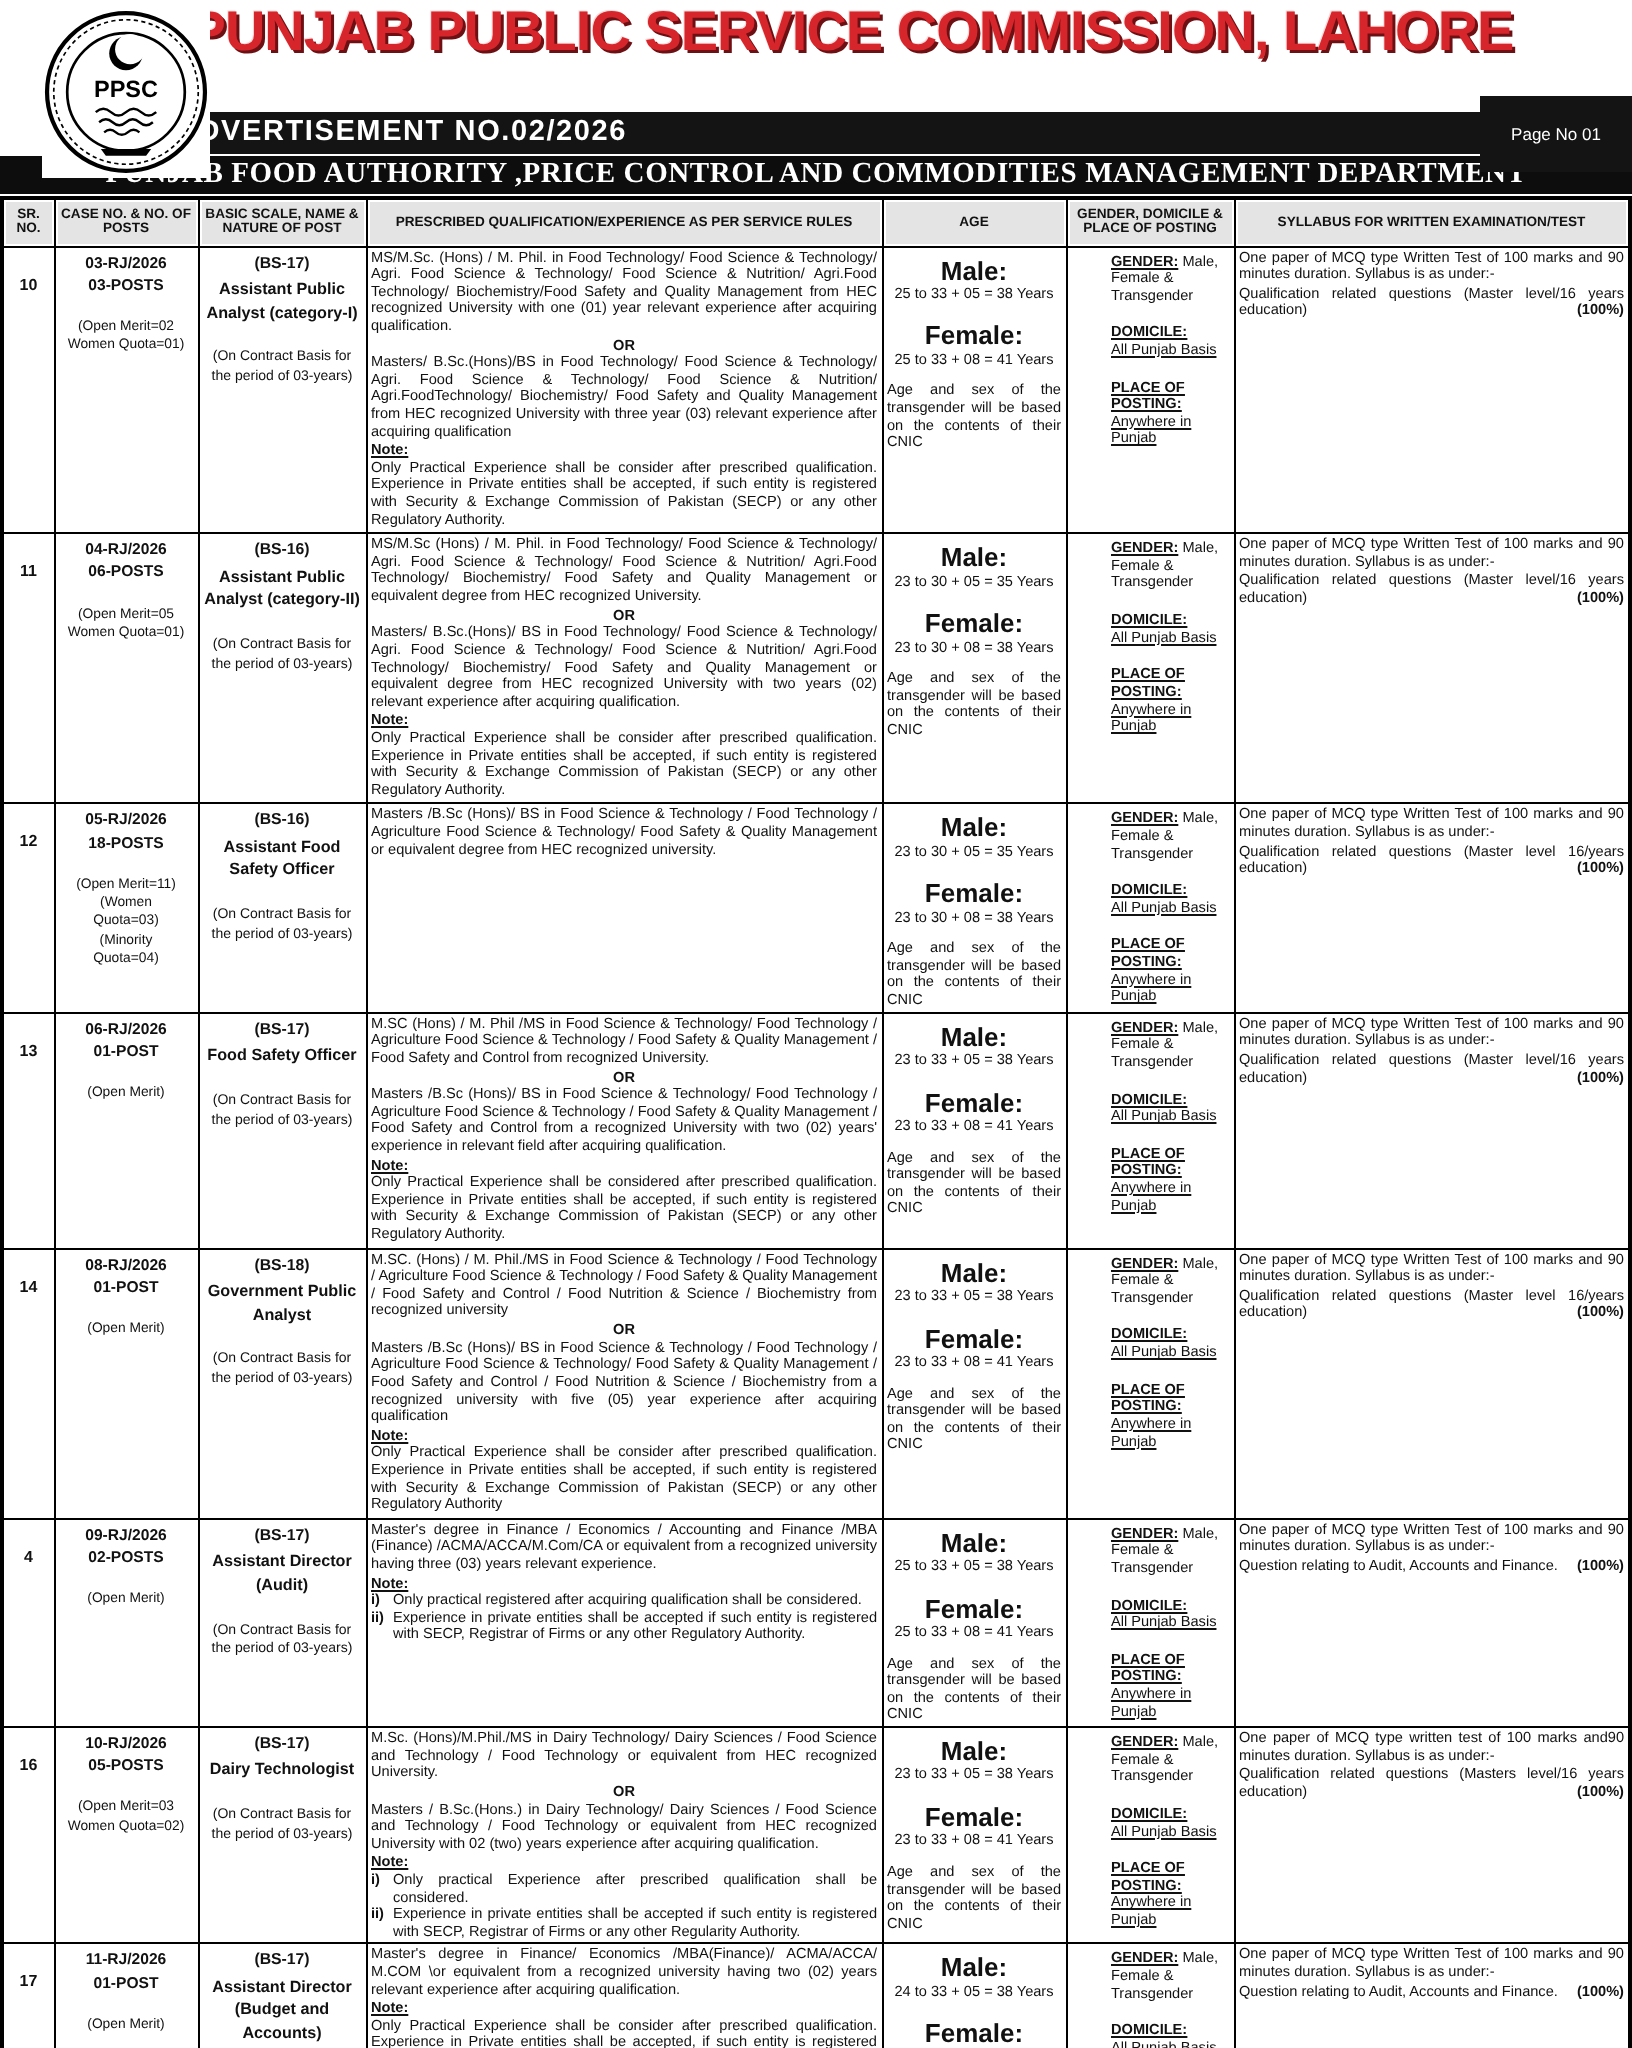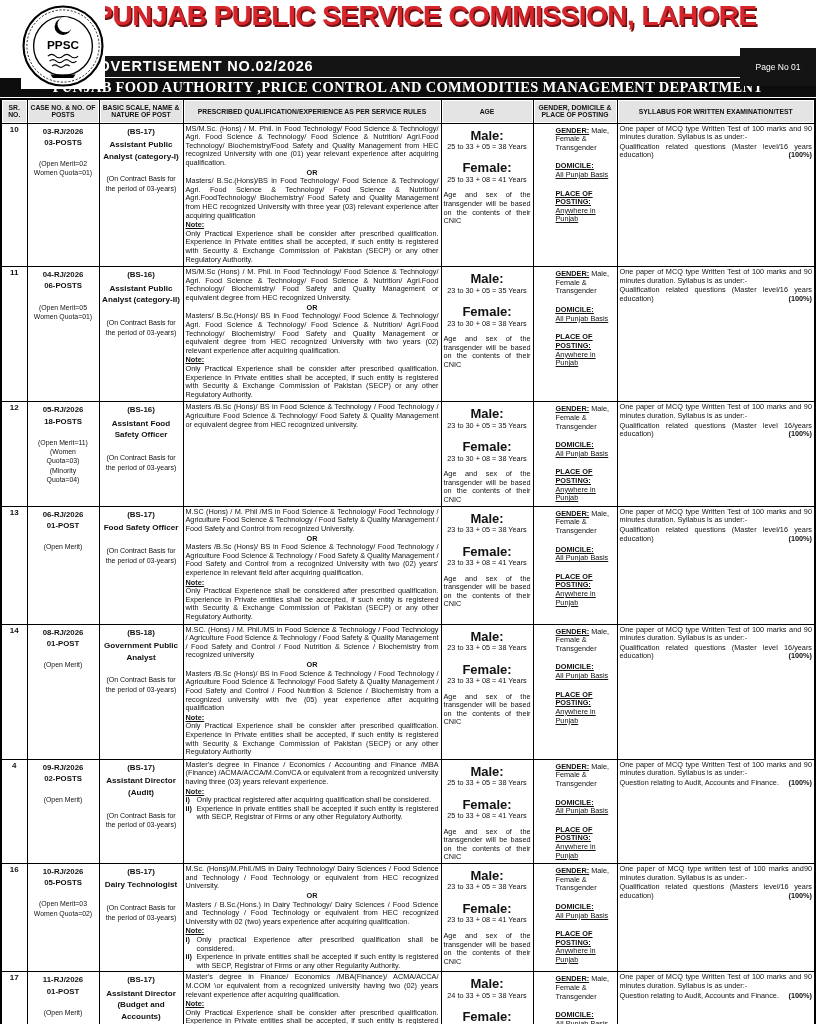--- a/index.html
+++ b/index.html
@@ -27,21 +27,21 @@
              height:24px; box-shadow:inset 0 0 0 1px #fff; }
   td { font-size:7.3px; line-height:1.18; }
 
   
   tbody tr:nth-child(1){height:131px} tbody tr:nth-child(2){height:126px}
   tbody tr:nth-child(3){height:85px}  tbody tr:nth-child(4){height:107px}
   tbody tr:nth-child(5){height:117px} tbody tr:nth-child(6){height:81px}
   tbody tr:nth-child(7){height:98px}  tbody tr:nth-child(8){height:83px}
   tbody tr:nth-child(9){height:71px}
 
-  td.sr { text-align:center; font-weight:bold; font-size:8px; padding-top:1px; }
+  td.sr { text-align:center; font-weight:bold; font-size:8px; padding-top:14px; }
   td.case { text-align:center; }
   .case-no, .posts { font-weight:bold; font-size:7.8px; margin-top:2px; }
   .quota { font-size:6.9px; margin-top:12px; }
   .quota div { line-height:1.35; }
   td.scale { text-align:center;margin-left:36px; }
   .bscale { font-weight:bold; font-size:7.9px; margin-top:2px; }
   .pname { font-weight:bold; font-size:8.1px; margin-top:3px; line-height:1.45; }
   .contract { font-size:7px; margin-top:12px; line-height:1.4; }
 
   td.qual { text-align:justify; }

